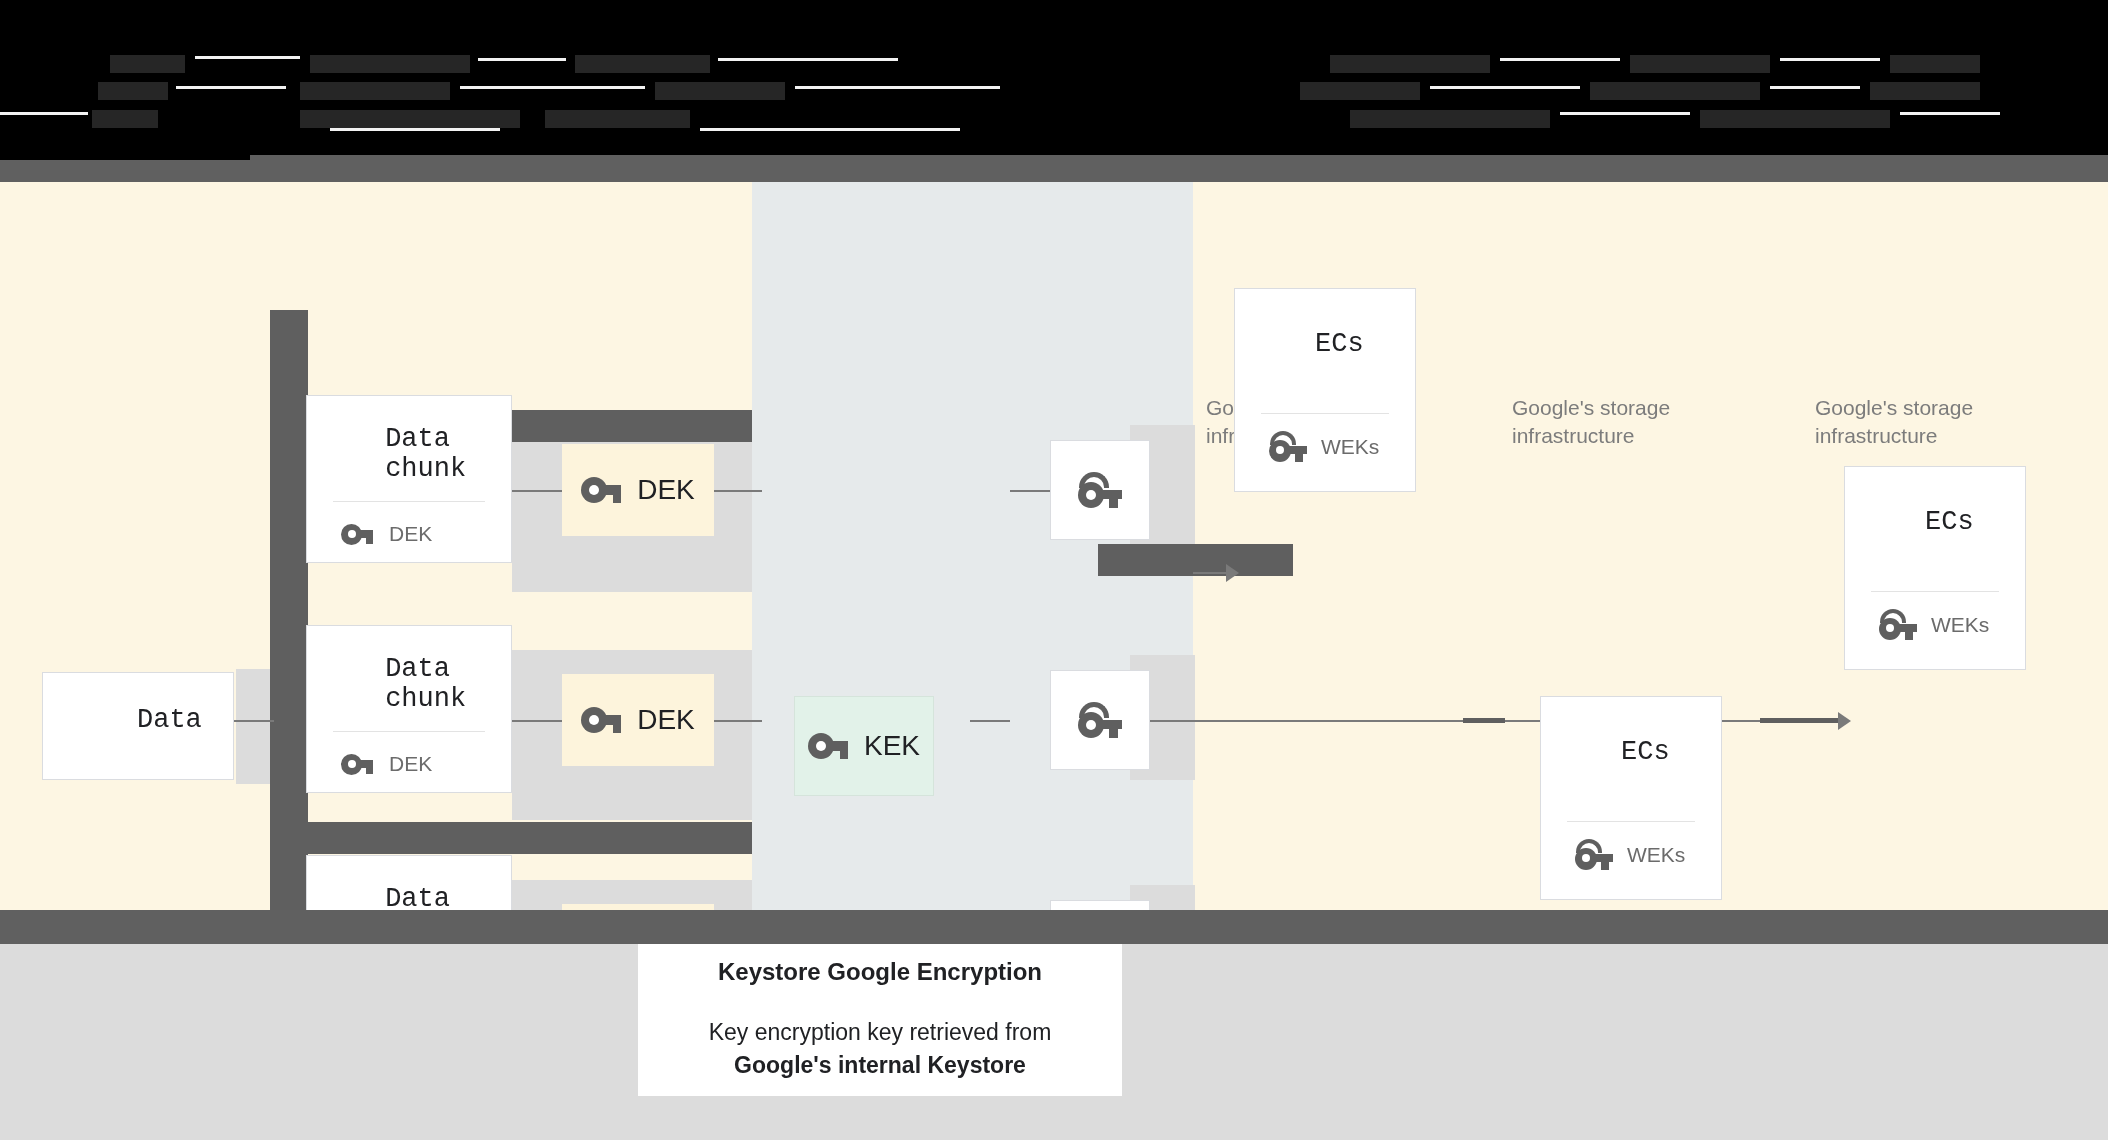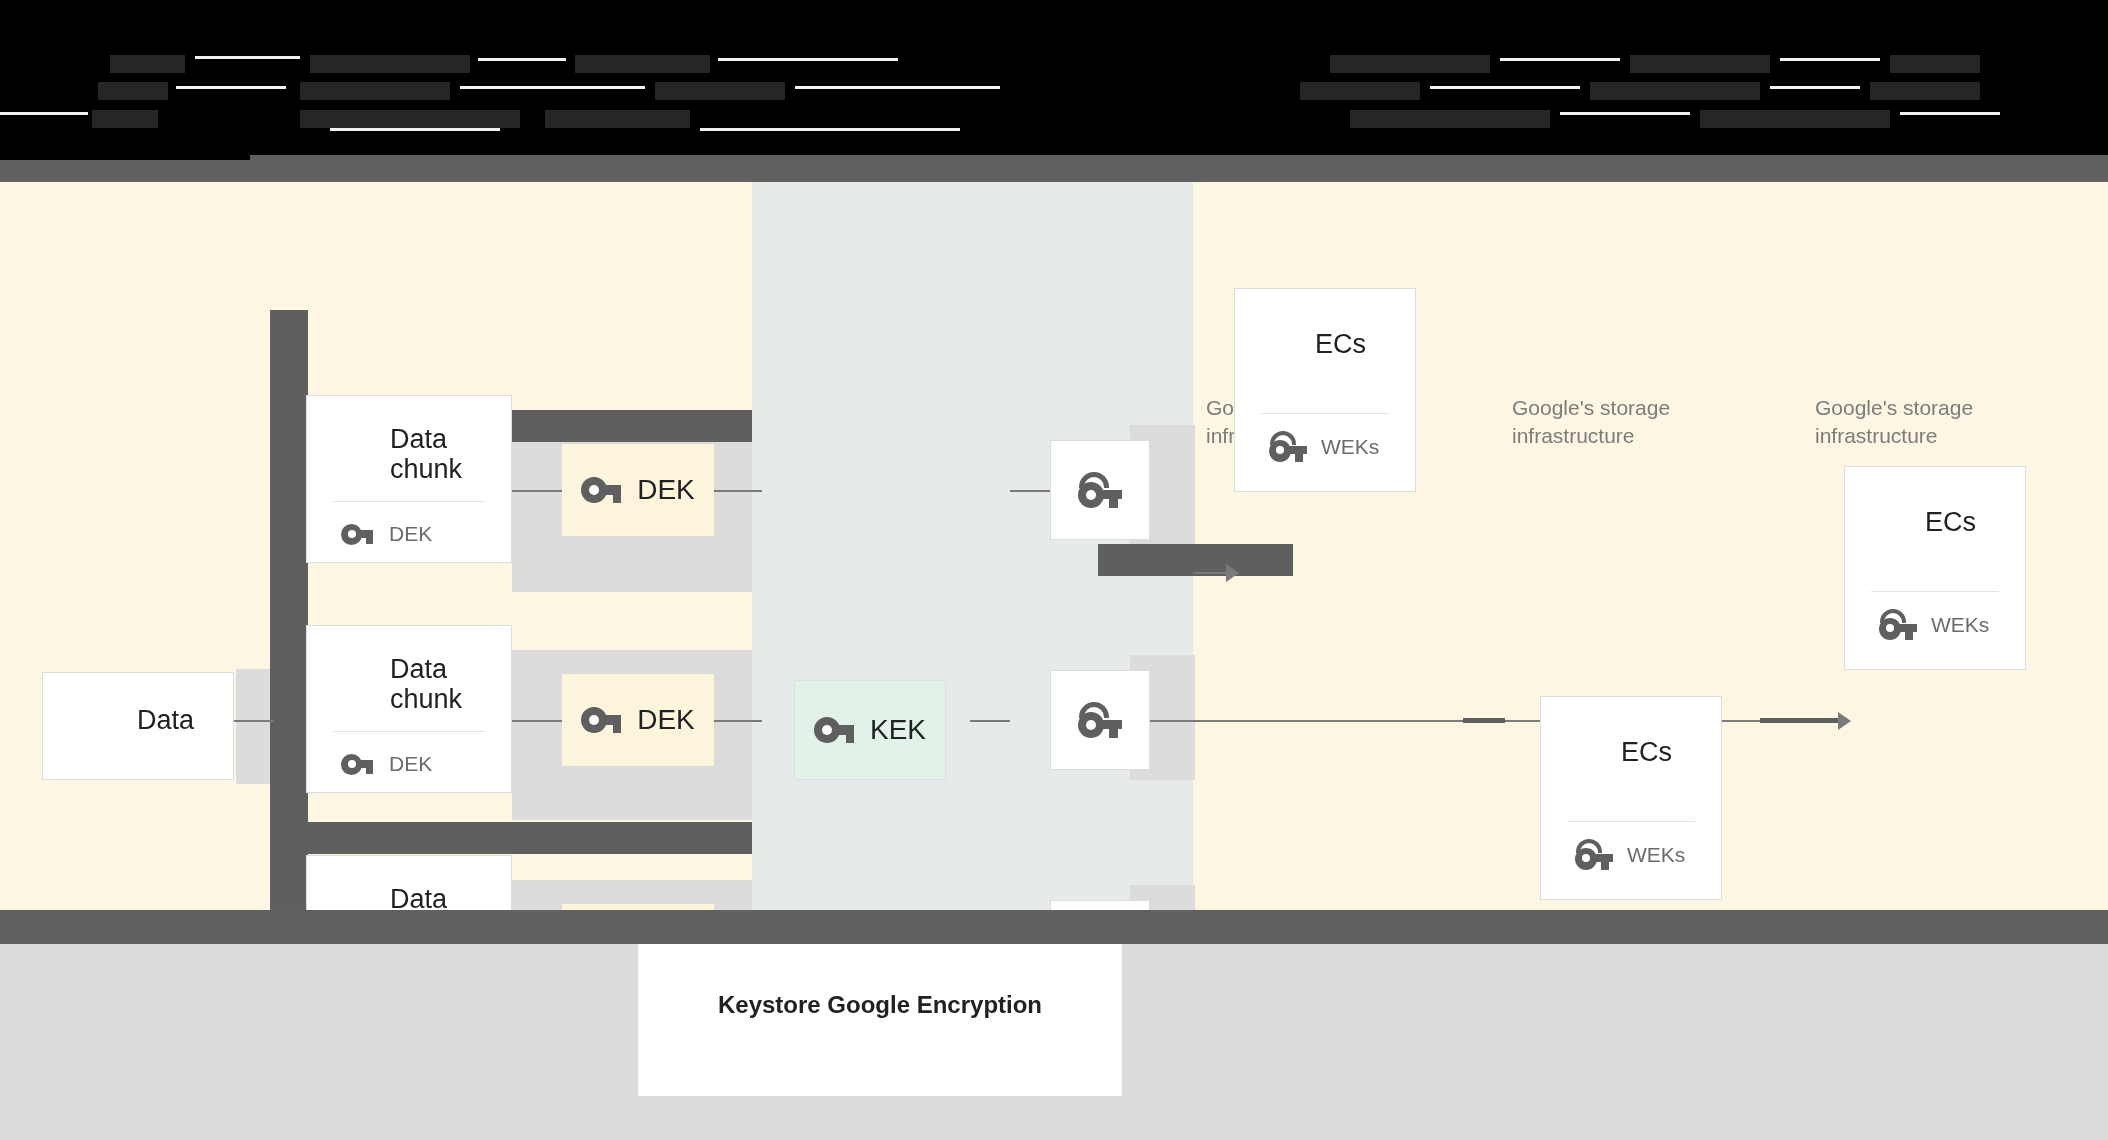--- a/index.html
+++ b/index.html
@@ -24,21 +24,21 @@
 
   
   .shadow-block{position:absolute;background:#dcdcdc;}
 
   
   .dark-bar{position:absolute;background:#5f5f5f;}
 
   
   .card{position:absolute;background:#fff;border:1px solid #dadce0;box-sizing:border-box;}
   .card-row{display:flex;align-items:center;}
-  .card-title{font-size:27px;color:#202124;line-height:1.12;}
+  .card-title{font-size:27px;color:#202124;line-height:1.12;font-family:Liberation Mono, monospace;}
   .card-sub{font-size:21px;color:#6b6b6b;}
   .divider{position:absolute;height:1px;background:#e3e3e3;}
 
   
   .srv{display:inline-block;width:44px;}
   .srv .bar{height:14px;background:#5f5f5f;margin-bottom:5px;position:relative;border-radius:1px;}
   .srv .bar:last-child{margin-bottom:0;}
   .srv .bar::before{content:"";position:absolute;left:4px;top:3px;width:8px;height:8px;background:#fff;}
   .srv.small{width:36px;}
   .srv.small .bar{height:11px;margin-bottom:4px;}
@@ -258,21 +258,21 @@
         <span class="shaft"></span>
         <span class="tooth"></span>
     </span>
     <span class="tile-label">DEK</span>
   </div>
 
   <div class="conn" style="left:714px;top:308px;width:48px;"></div>
   <div class="conn" style="left:714px;top:538px;width:48px;"></div>
   <div class="conn" style="left:714px;top:768px;width:48px;"></div>
 
-  <div class="tile tile-kek" style="left:794px;top:498px;width:152px;height:100px;">
+  <div class="tile tile-kek" style="left:794px;top:514px;width:140px;height:100px;">
     <span class="keyicon">
       <span class="head"></span>
         <span class="hole"></span>
         <span class="shaft"></span>
         <span class="tooth"></span>
     </span>
     <span class="tile-label">KEK</span>
   </div>
   <div class="conn" style="left:970px;top:538px;width:40px;"></div>
 
@@ -387,13 +387,17 @@
       <span class="card-sub">WEKs</span>
     </div>
   </div>
 
 </div>
 
 <div id="bottom-strip"></div>
 <div id="bottom-area"></div>
 <div id="caption">
   <div class="cap-title">Keystore Google Encryption</div>
+  <div class="cap-body">
+    <span>Key encryption key retrieved from</span><br>
+    <b>Google's internal Keystore</b>
+  </div>
 </div>
 
 </body></html>

